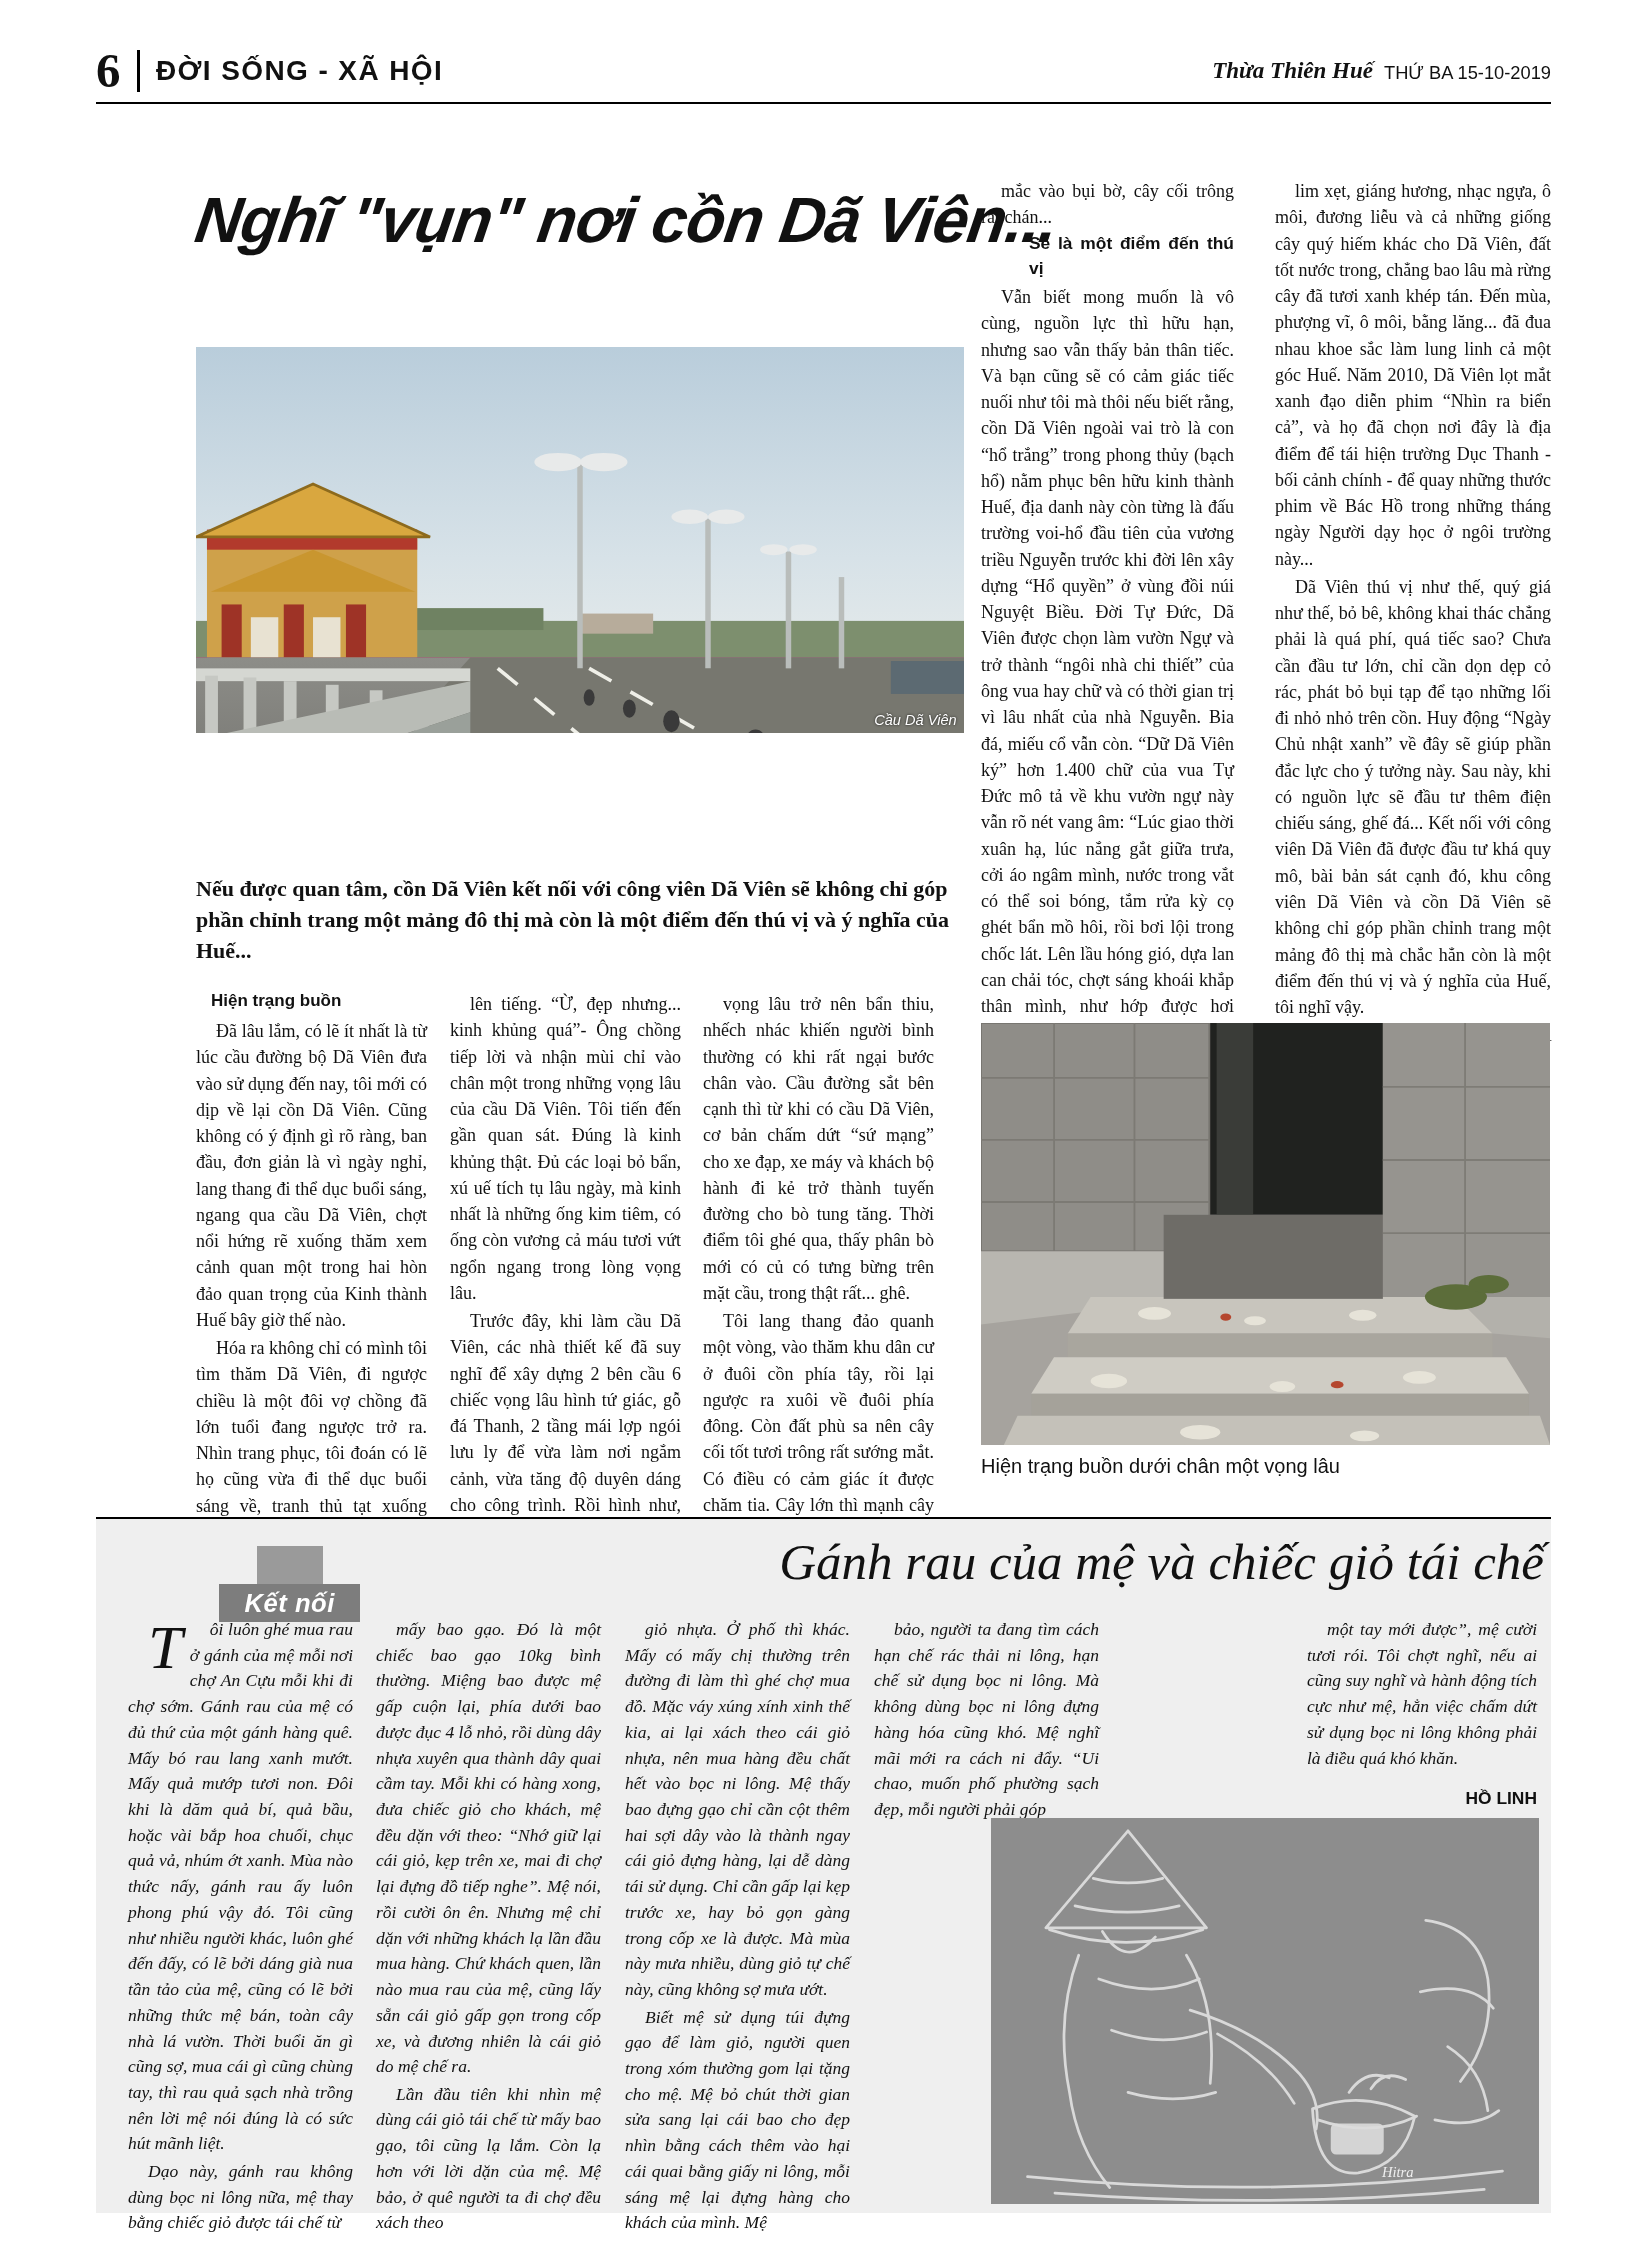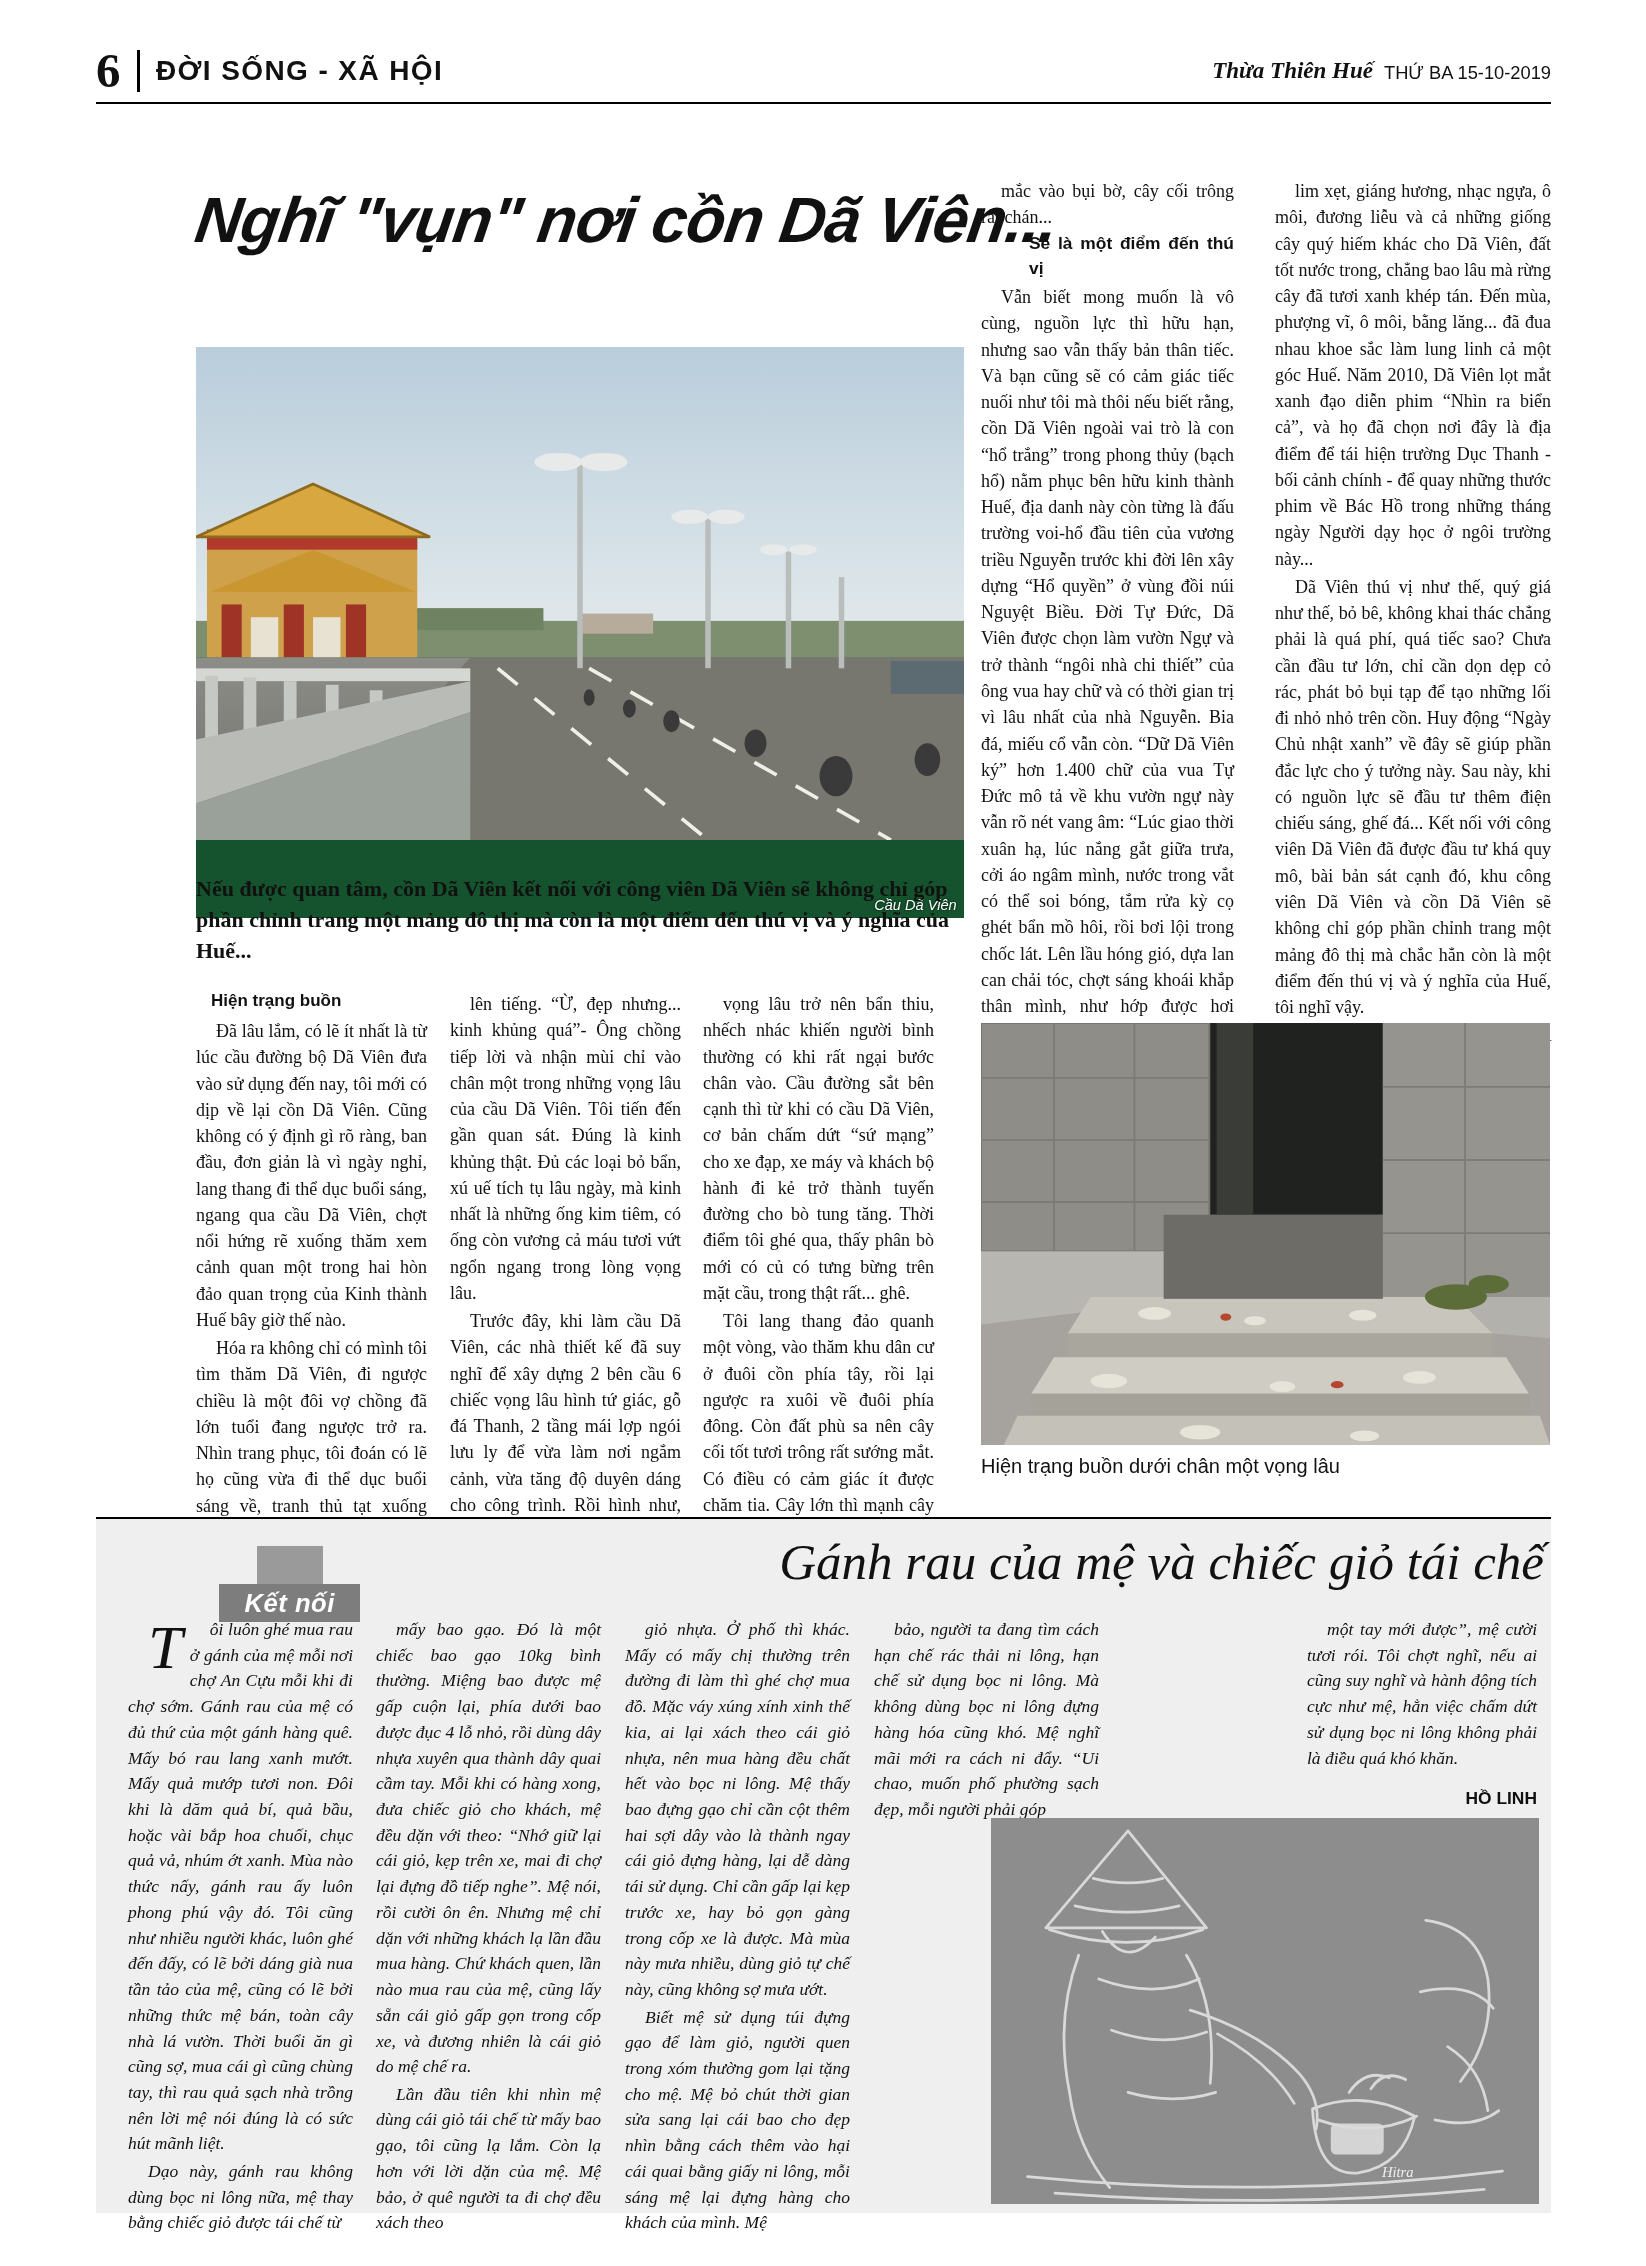--- a/index.html
+++ b/index.html
@@ -82,23 +82,23 @@
     font-style: italic;
     font-size: 64px;
     letter-spacing: -0.9px;
     transform: skewX(-8deg);
     white-space: nowrap;
   }
 
   .lead-photo {
     position: absolute;
     left: 196px; top: 347px;
-    width: 768px; height: 571px;
+    width: 768px; height: 386px;
     overflow: hidden;
-    background: #14532d;
+    background: #be185d;
   }
   .photo-caption-inline {
     position: absolute;
     right: 7.3px; bottom: 5.5px;
     color: #fff;
     font-family: "Liberation Sans", sans-serif;
     font-style: italic;
     font-size: 14.6px;
     text-shadow: 0 0 2.7px rgba(0,0,0,.8);
   }

